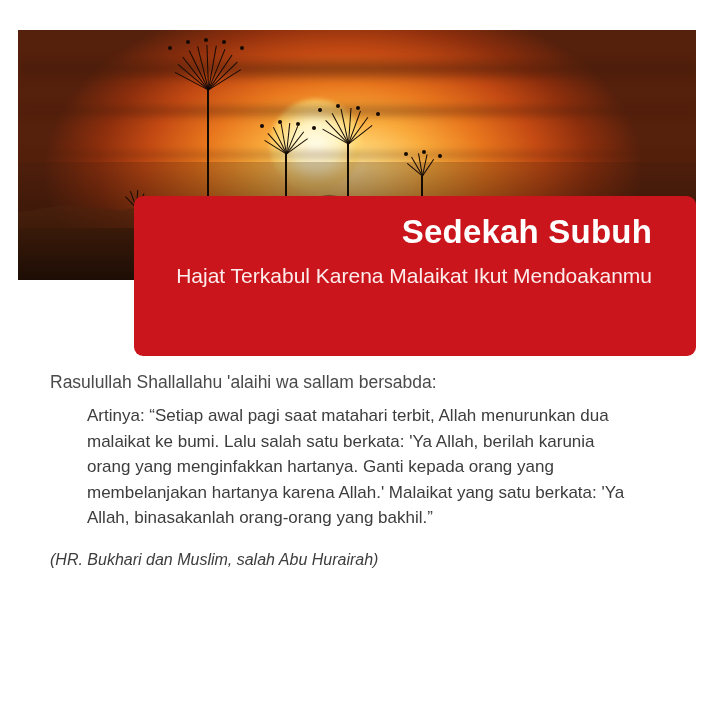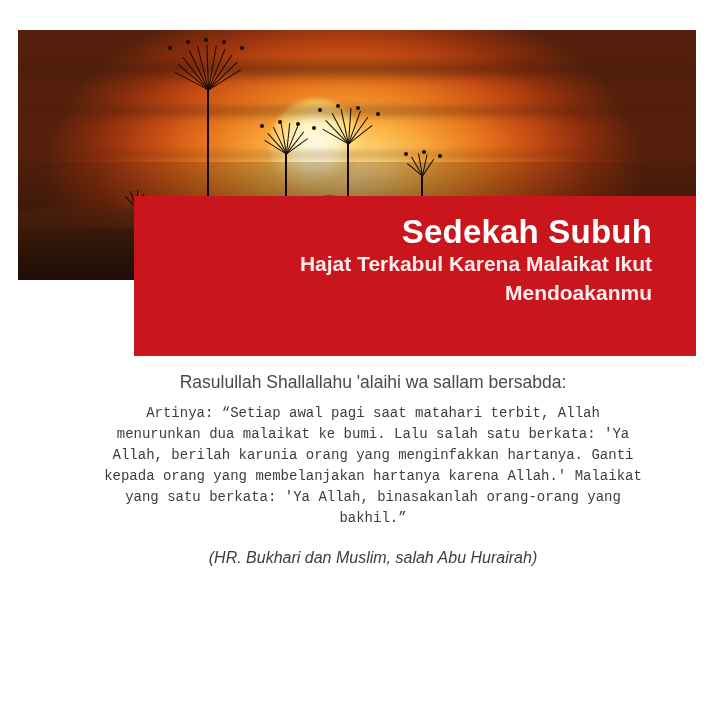--- a/index.html
+++ b/index.html
@@ -124,66 +124,66 @@
     position: absolute;
     left: 134px;
     top: 196px;
     width: 562px;
     height: 160px;
     background: #c9151b;
     color: #ffffff;
     box-sizing: border-box;
     padding: 18px 44px 18px 20px;
     text-align: right;
+    border-radius: 9px;
   }
   .band h1 {
     margin: 0;
     font-size: 33px;
     font-weight: bold;
     letter-spacing: 0.2px;
     line-height: 1.1;
   }
   .band .sub {
-    margin-top: 0;
+    margin-top: 12px;
     font-size: 21px;
     line-height: 1.35;
-    font-weight: bold;
+    font-weight: normal;
     color: #fdeceb;
   }
 
   
   .body {
     position: absolute;
-    left: 66px;
+    left: 50px;
     top: 372px;
     width: 614px;
-    text-align: center;
+    text-align: left;
     color: #3d3d3d;
   }
   .intro {
     font-size: 17.5px;
     color: #4a4a4a;
     margin: 0 0 10px 0;
   }
   .arabic {
     direction: rtl;
     font-family: "DejaVu Sans", "Liberation Serif", serif;
     font-size: 20px;
     line-height: 1.95;
     color: #1f1f1f;
     margin: 4px auto 14px auto;
     width: 600px;
   }
   .meaning {
-    font-size: 14px;
+    font-size: 17px;
     line-height: 1.5;
     color: #3d3d3d;
     margin: 0 auto;
     width: 540px;
-    font-family: Liberation Mono, monospace;
   }
   .source {
     margin-top: 20px;
     font-size: 16px;
     font-style: italic;
     color: #3d3d3d;
   }
 </style>
 </head>
 <body>

